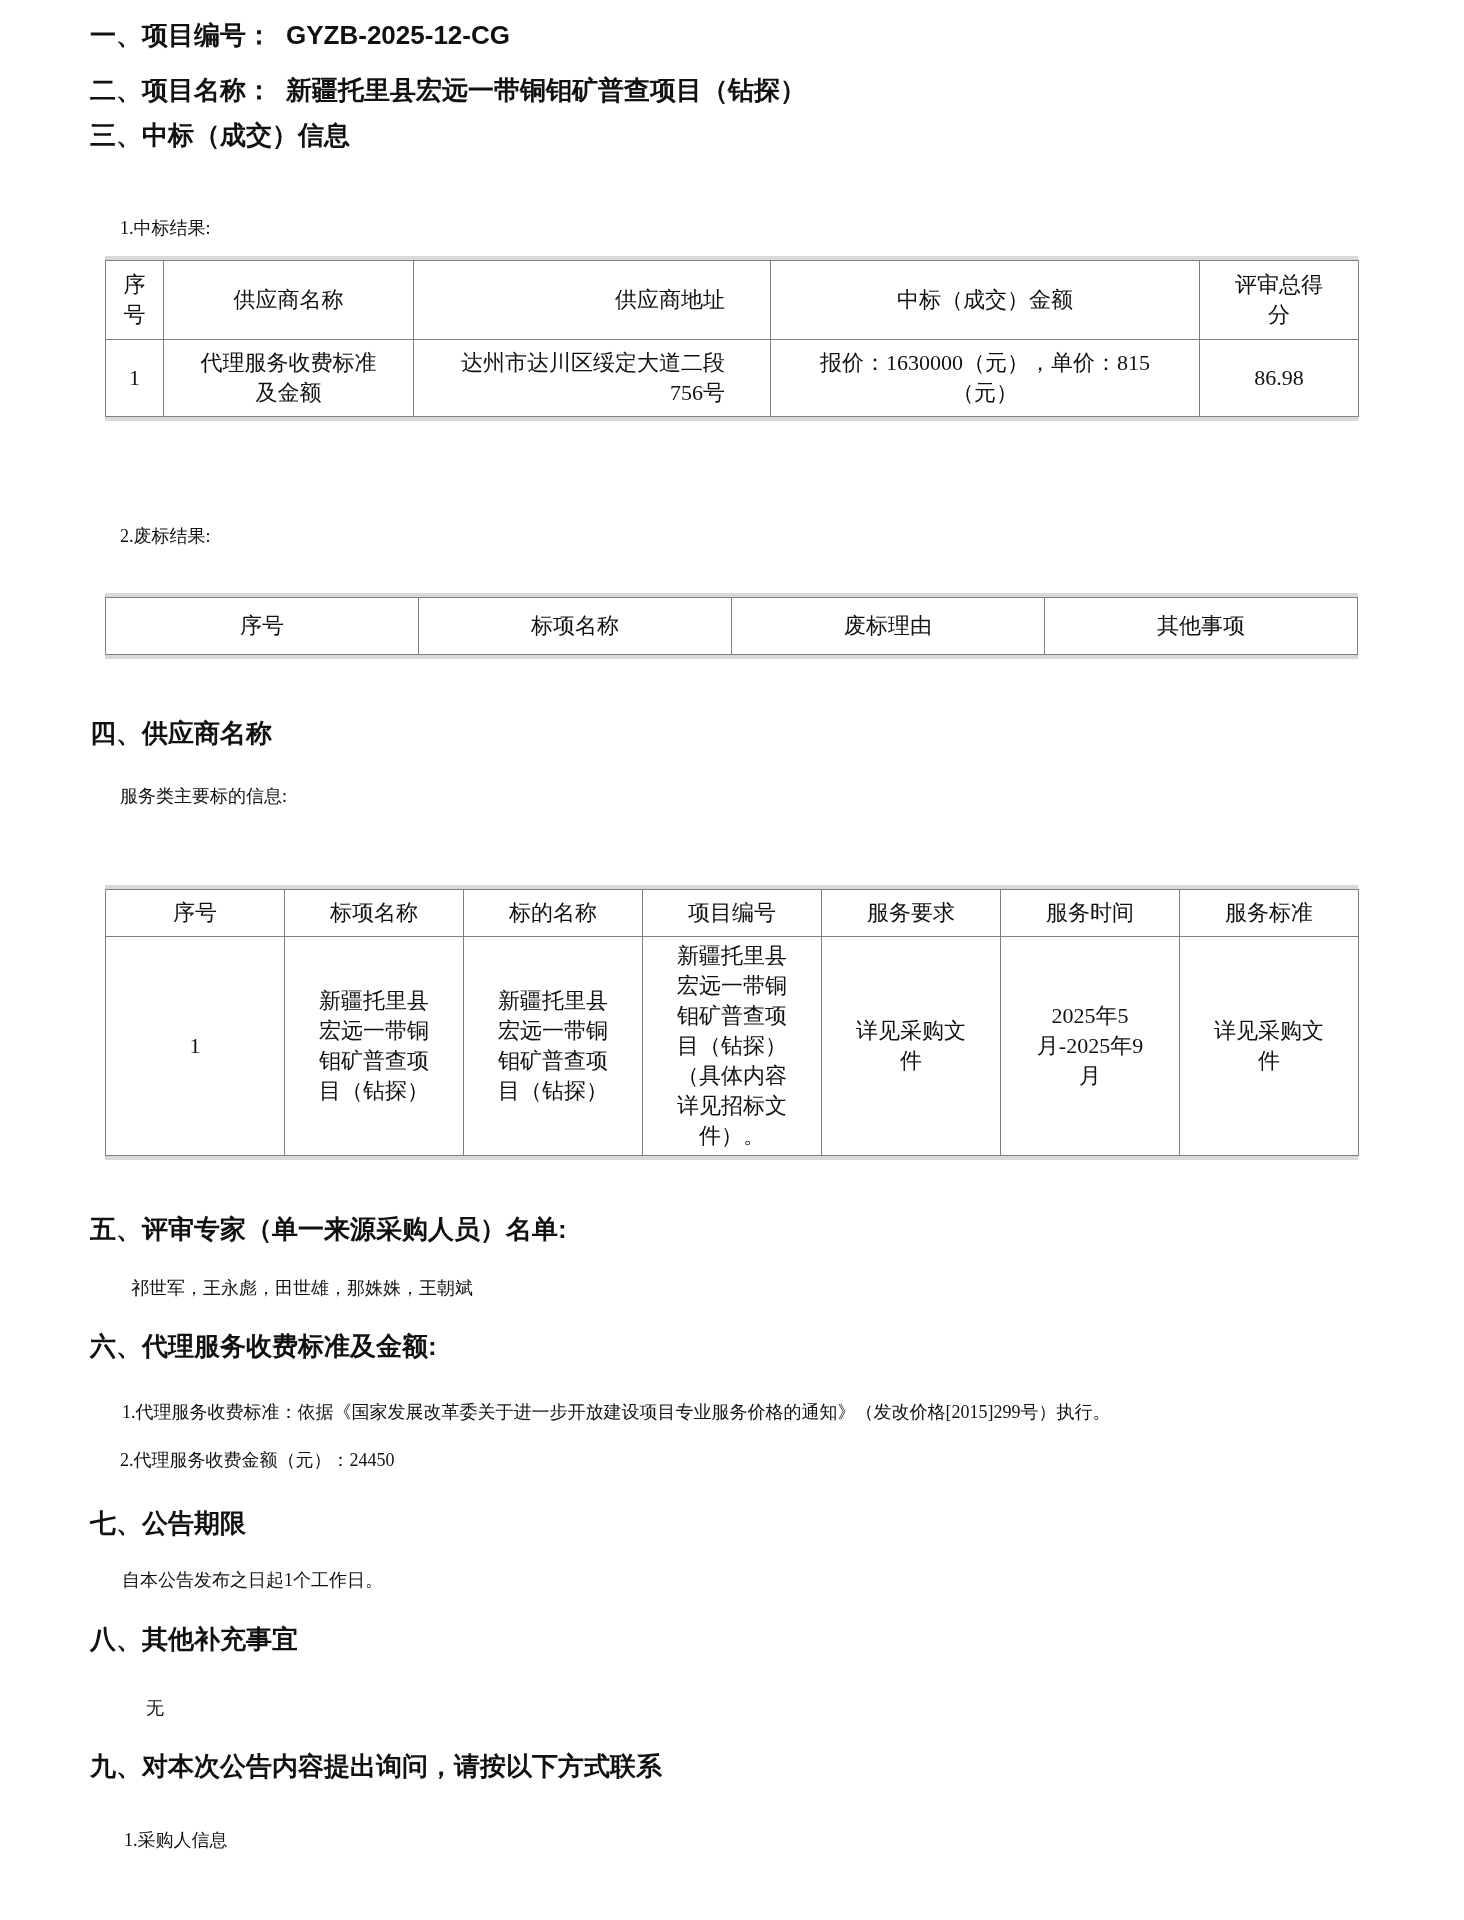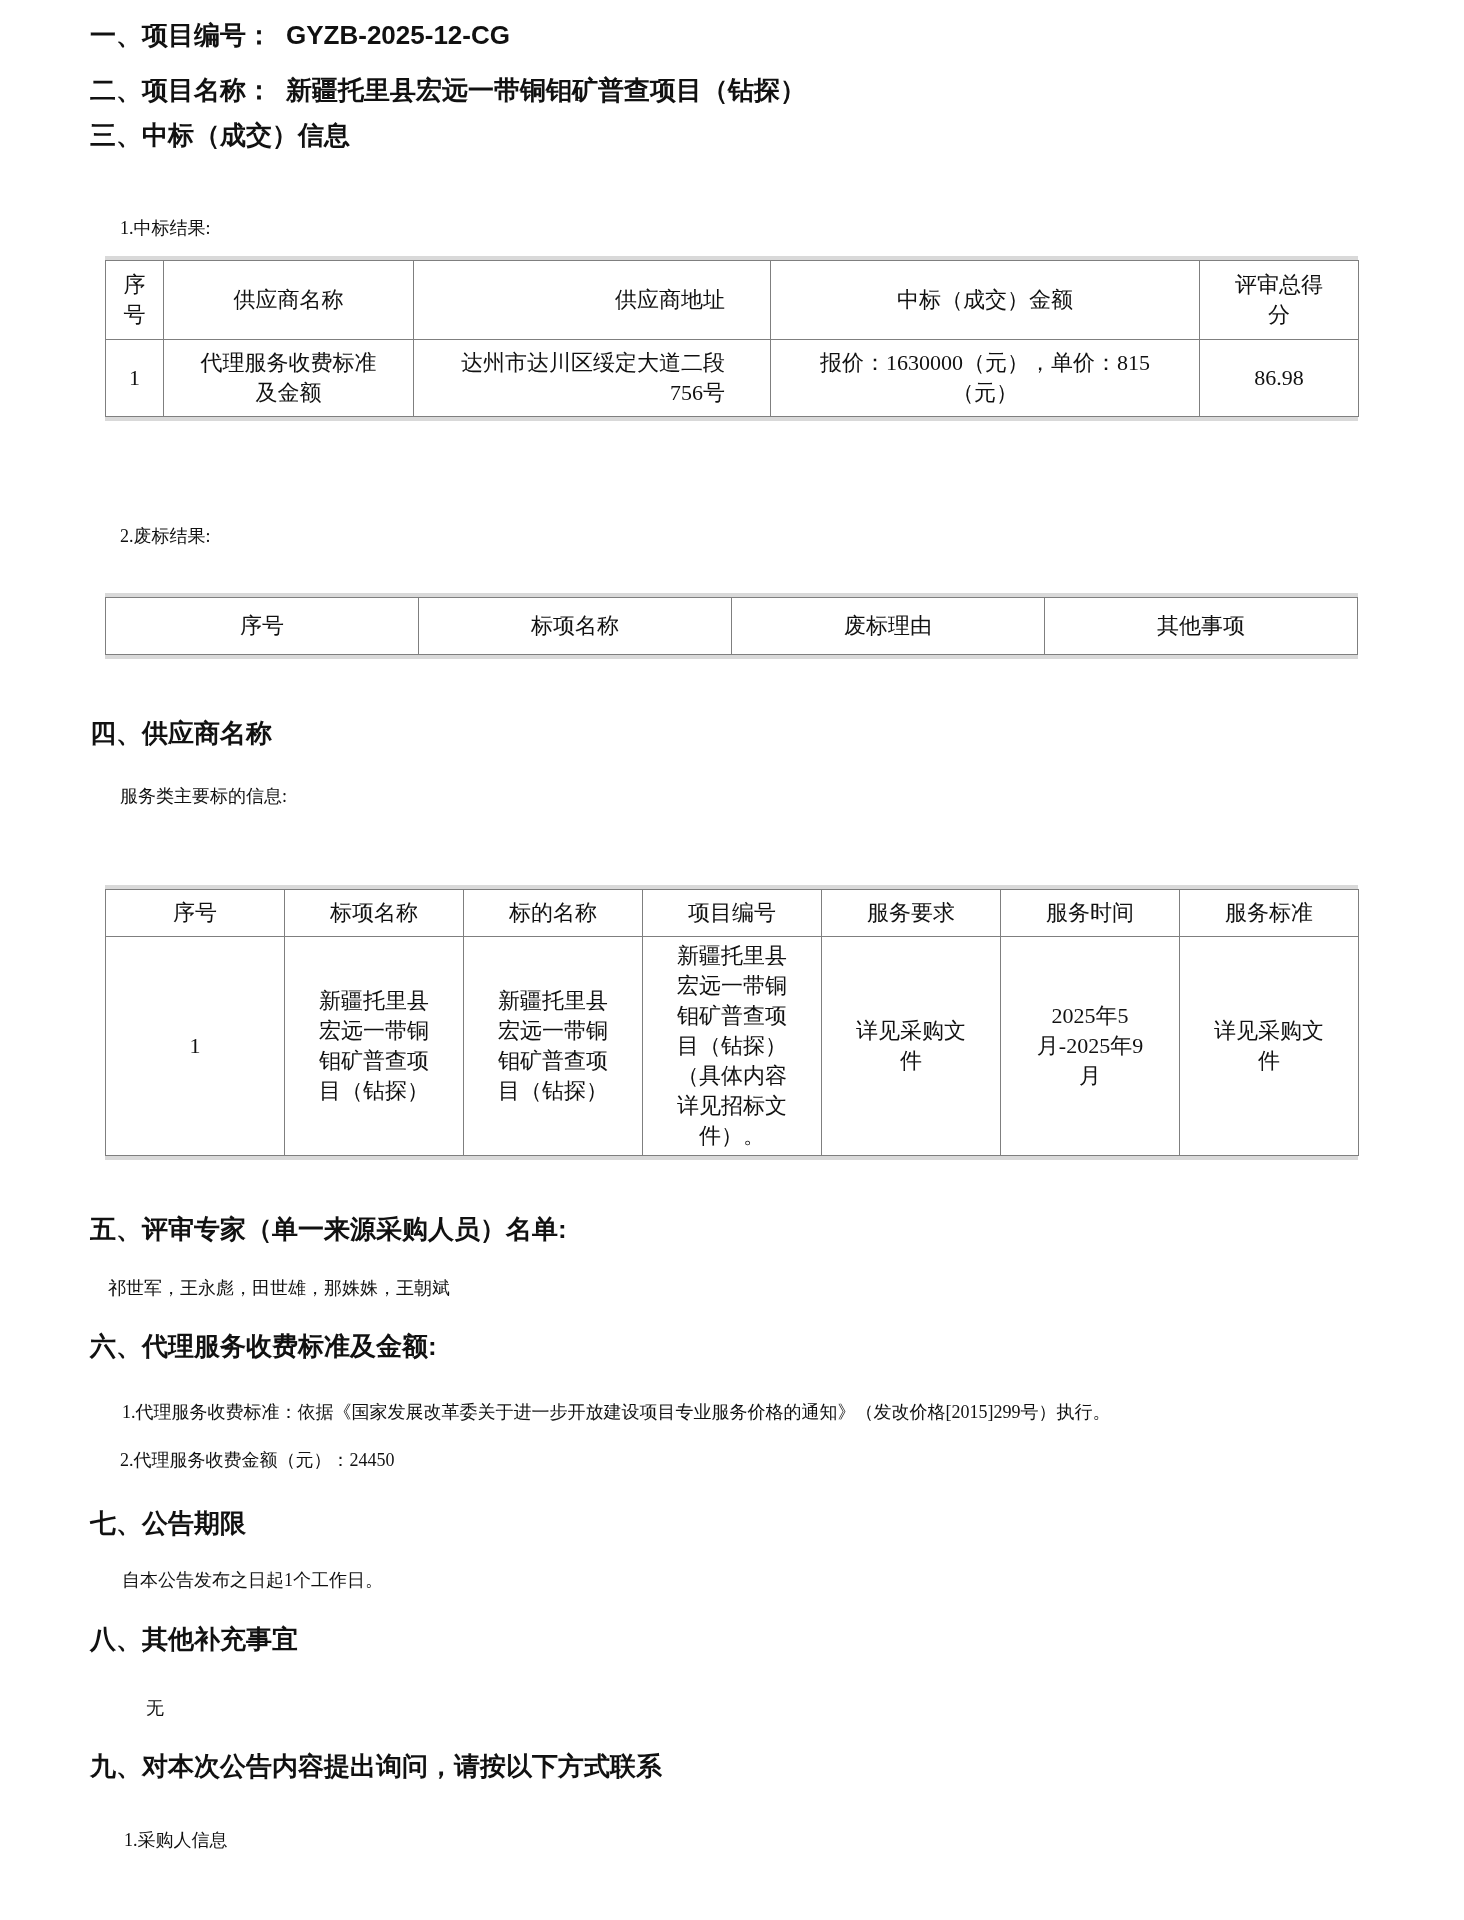--- a/index.html
+++ b/index.html
@@ -163,21 +163,21 @@
         <td>详见采购文件</td>
         <td>2025年5月-2025年9月</td>
         <td>详见采购文件</td>
       </tr>
     </tbody>
       </table>
   </div>
 
   <div class="h mt-h5">五、评审专家（单一来源采购人员）名单:</div>
 
-  <div class="para mt-names" style="margin-left:18px;">祁世军，王永彪，田世雄，那姝姝，王朝斌</div>
+  <div class="para mt-names" style="margin-left:41px;">祁世军，王永彪，田世雄，那姝姝，王朝斌</div>
 
   <div class="h mt-h6">六、代理服务收费标准及金额:</div>
 
   <div class="para hang mt-fee1">1.代理服务收费标准：依据《国家发展改革委关于进一步开放建设项目专业服务价格的通知》（发改价格[2015]299号）执行。</div>
 
   <div class="para indent1 mt-fee2">2.代理服务收费金额（元）：24450</div>
 
   <div class="h mt-h7">七、公告期限</div>
 
   <div class="para mt-p7" style="margin-left:32px;">自本公告发布之日起1个工作日。</div>

